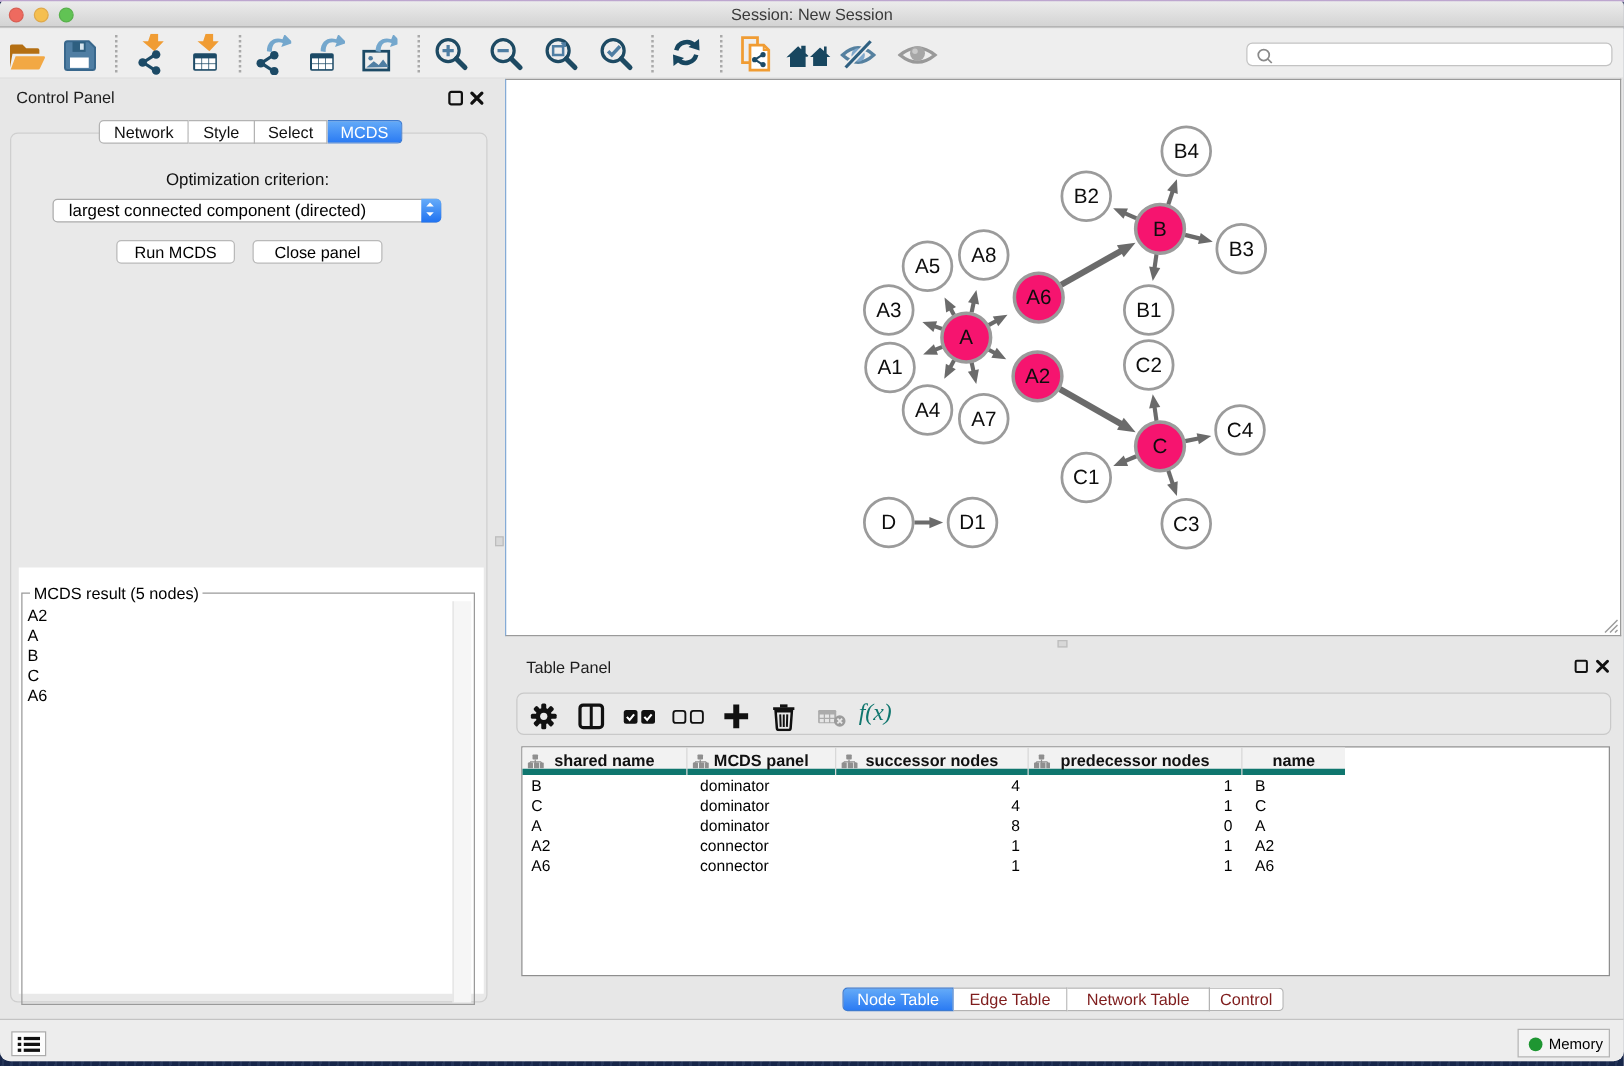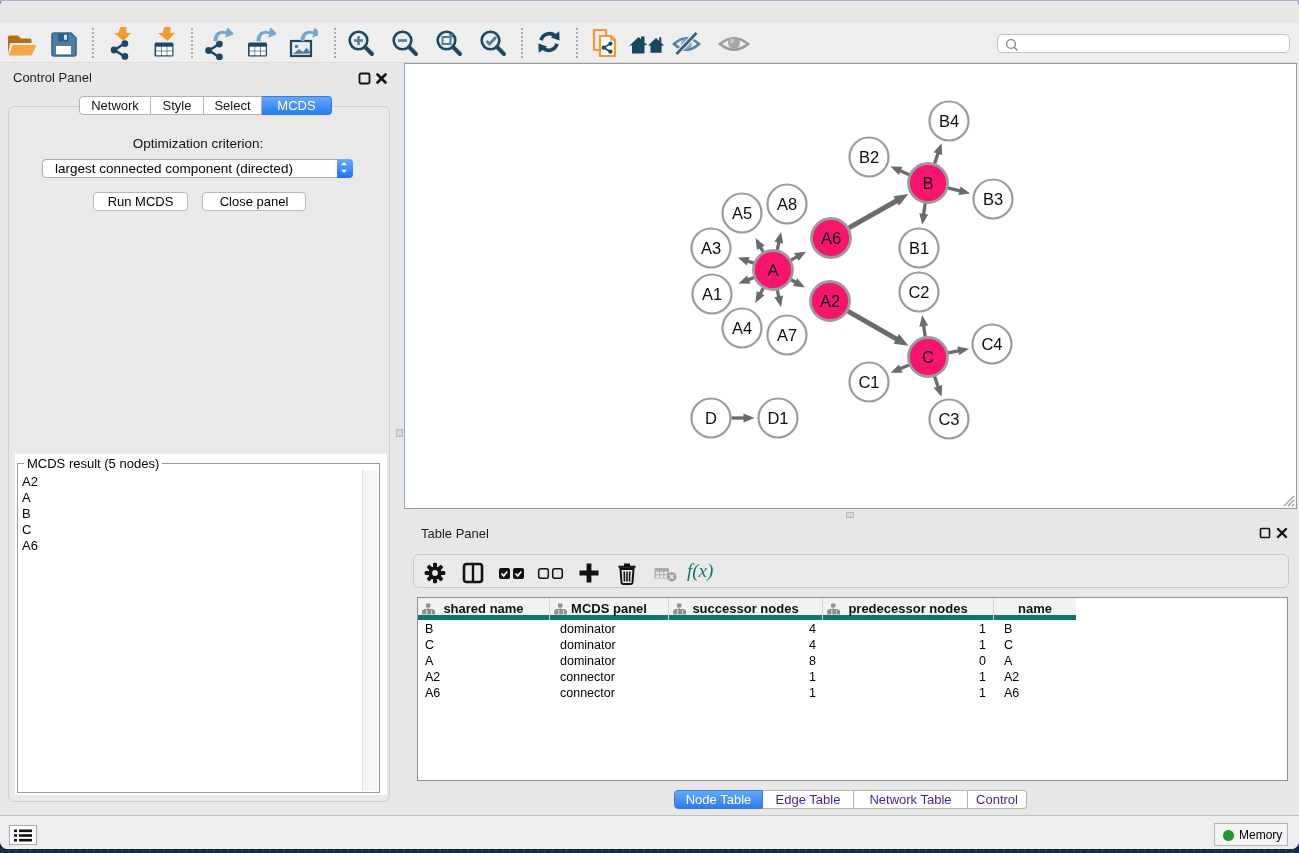--- a/index.html
+++ b/index.html
@@ -40,45 +40,51 @@
 #ctrl-title { position:absolute; left:13px; top:7px; font-size:13px; color:#1d1d1d; }
 .tab { position:absolute; top:33px; z-index:3; height:19px; background:#ffffff; border:1px solid #b3b3b3; font-size:13px; color:#111; text-align:center; line-height:18px; }
 .tabsel { background:linear-gradient(#63aaf8, #2b7bf3); color:#fff; border-color:#3c7ad0; }
 #tabbox { position:absolute; left:8px; top:43px; width:382px; height:696px; background:#e9e9e9; border:1px solid #cfcfcf; border-radius:6px; }
 #optlabel { position:absolute; left:0px; top:73px; width:396px; text-align:center; font-size:13.5px; color:#111; }
 #dropdown { position:absolute; left:42px; top:96px; width:311px; height:19px; background:#fff; border:1px solid #ababab; border-radius:4px; }
 #dropdown-txt { position:absolute; left:12px; top:1px; font-size:13.5px; color:#000; }
 #stepper { position:absolute; right:-1px; top:-1px; width:16px; height:19px; border-radius:0 4px 4px 0; background:linear-gradient(#66acf9, #1f72f1); }
 .btn { position:absolute; top:129px; height:19px; background:#fff; border:1px solid #b9b9b9; border-radius:4px; font-size:13px; color:#000; text-align:center; line-height:17px; }
 #resultpanel { position:absolute; left:15px; top:391px; width:372px; height:341px; background:#fff; }
-#fieldset { position:absolute; left:2px; top:9px; width:363px; height:330px; border:1px solid #9a9a9a; }
+#fieldset { position:absolute; left:2px; top:20px; width:363px; height:330px; border:1px solid #9a9a9a; }
 #legend { position:absolute; left:6px; top:-8px; background:#fff; padding:0 3px; font-size:13px; color:#000; }
 #resultlist { position:absolute; left:1px; top:1px; width:345px; font-size:13px; color:#000; line-height:16px; padding:9px 0 0 3px; }
 #resultsb { position:absolute; right:2px; top:6px; width:15px; height:321px; background:#f6f6f6; border-left:1px solid #e2e2e2; }
 
 #netwin { position:absolute; left:404px; top:0px; width:893px; height:446px; background:#fff; border:1px solid #9a9a9a; border-left:1px solid #85abd6; }
 #nettitle { position:absolute; left:0; top:0; width:100%; height:23px; background:linear-gradient(#ececec,#d2d2d2); border-bottom:1px solid #a8a8a8; }
 #nettitle-txt { position:absolute; top:4px; width:100%; text-align:center; font-size:13px; color:#2a2a2a; }
 
 #tbl-title { position:absolute; left:421px; top:463px; font-size:13px; color:#1d1d1d; }
 #tbl-toolbar { position:absolute; left:413px; top:491px; width:876px; height:34px; background:#e9e9e9; border:1px solid #c9c9c9; border-radius:6px; }
 #tbl { position:absolute; left:417px; top:534px; width:871px; height:184px; background:#fff; border:1px solid #8e8e8e; }
 #tblhead { position:absolute; left:0; top:0; width:658px; height:22px; background:#f2f2f2; border-bottom:5px solid #0f766e;font-weight:bold; }
 .hcol { position:absolute; top:0; height:22px; border-right:1px solid #d8d8d8; font-size:13px; color:#111; text-align:center; line-height:22px; }
 .trow { position:absolute; font-size:12.5px; color:#000; height:16px; line-height:16px; }
-.btab { position:absolute; top:727px; height:19px; background:#fff; border:1px solid #b3b3b3; font-size:13px; color:#4c1d95; text-align:center; line-height:18px; }
+.btab { position:absolute; top:727px; height:19px; background:#fff; border:1px solid #b3b3b3; font-size:13px; color:#7f1d1d; text-align:center; line-height:18px; }
 
 #statusbar { position:absolute; left:0; top:815px; width:1299px; height:34px; background:#ededed; border-top:1px solid #c3c3c3; }
 #listbtn { position:absolute; left:9px; top:9px; width:28px; height:20px; background:#fdfdfd; border:1px solid #ababab; }
 #membtn { position:absolute; left:1214px; top:7px; width:74px; height:23px; background:#f4f4f4; border:1px solid #b4b4b4; font-size:12px; color:#000; }
 </style>
 </head>
 <body>
 <div style="position:absolute;left:0;top:0;width:1299px;height:1px;background:#bda6cf;z-index:50;"></div>
 <div id="win">
+  <div id="titlebar">
+    <div class="tl" style="left:7px; background:#ee6a5f; border:1px solid #d85f54;"></div>
+    <div class="tl" style="left:27px; background:#f5bf4f; border:1px solid #dfa94a;"></div>
+    <div class="tl" style="left:47px; background:#61c354; border:1px solid #58b14c;"></div>
+    <div id="title-txt">Session: New Session</div>
+  </div>
   <div id="toolbar">
     <div class="tbsep" style="left:92px;"></div>
     <div class="tbsep" style="left:191px;"></div>
     <div class="tbsep" style="left:334px;"></div>
     <div class="tbsep" style="left:521px;"></div>
     <div class="tbsep" style="left:576px;"></div>
     <div id="searchbox">
       <svg width="16" height="16" style="position:absolute;left:6px;top:2px" viewBox="0 0 16 16">
           <circle cx="7" cy="7" r="4.4" fill="none" stroke="#8a8a8a" stroke-width="1.4"></circle>
           <line x1="10.2" y1="10.2" x2="13.4" y2="13.4" stroke="#8a8a8a" stroke-width="1.4"></line>
@@ -215,21 +221,21 @@
     <svg style="position:absolute;left:1259px;top:464px" width="12" height="12" viewBox="0 0 12 12">
         <rect x="1.5" y="1.5" width="9" height="9" rx="1" fill="none" stroke="#111" stroke-width="1.6"></rect>
       </svg>
     <svg style="position:absolute;left:1276px;top:464px" width="12" height="12" viewBox="0 0 12 12">
         <path d="M2 2 L10 10 M10 2 L2 10" stroke="#111" stroke-width="2.4" stroke-linecap="round"></path>
       </svg>
 
     <div class="tab" style="left:79px;  width:72px; border-radius:4px 0 0 4px;">Network</div>
     <div class="tab" style="left:151px; width:53px; border-left:none;">Style</div>
     <div class="tab" style="left:204px; width:58px; border-left:none;">Select</div>
-    <div class="tab tabsel" style="left:262px; width:70px; border-left:none; border-radius:0 4px 4px 0;">MCDS</div>
+    <div class="tab tabsel" style="left:262px; width:60px; border-left:none; border-radius:0 4px 4px 0;">MCDS</div>
     <div id="tabbox"></div>
     <div id="dropdown">
       <div id="dropdown-txt">largest connected component (directed)</div>
       <div id="stepper">
         <svg width="14" height="17" viewBox="0 0 14 17" style="position:absolute;left:0px;top:0px">
           <path d="M4 6.2 L7 3 L10 6.2 Z" fill="#fff"></path>
           <path d="M4 10.8 L7 14 L10 10.8 Z" fill="#fff"></path>
         </svg>
       </div>
     </div>

